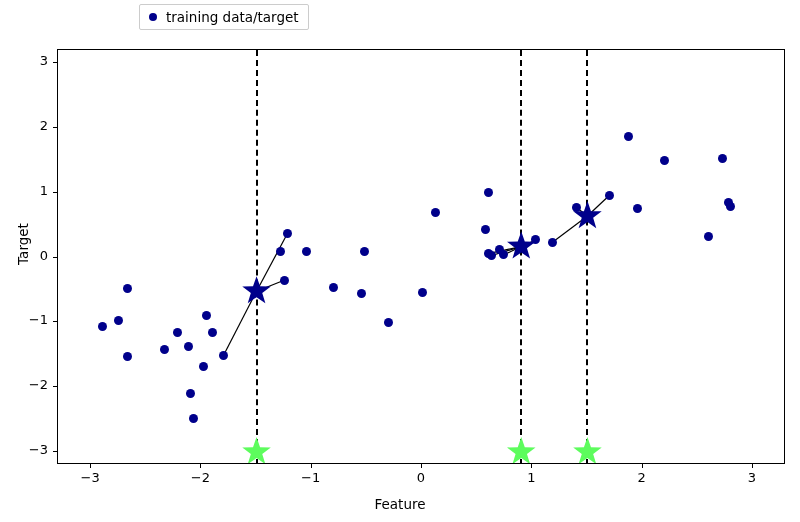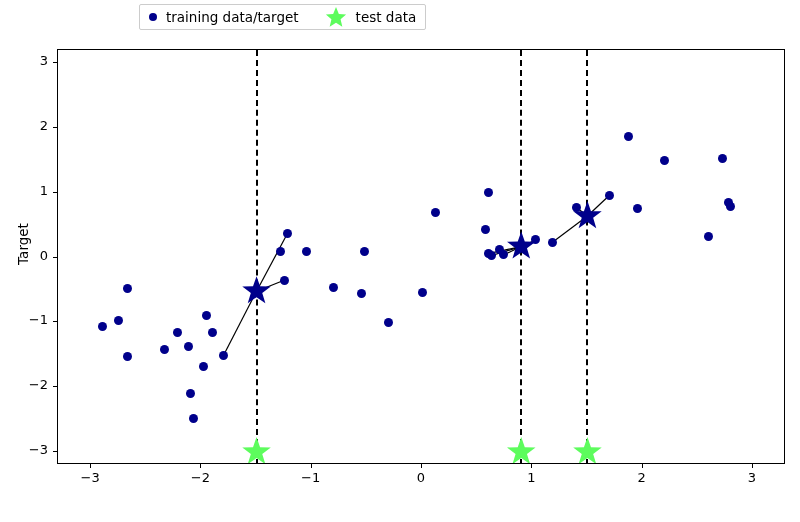--- a/index.html
+++ b/index.html
@@ -82,28 +82,20 @@
 </style>
 </head>
 <body>
 
 <div id="figure">
 
   <div id="legend">
     <div class="legend-entry">
       <span class="lg-dot"></span>
       <span class="legend-label">training data/target</span>
-    </div>
-    <div class="legend-entry">
-      <span>
-        <svg width="22" height="22" viewBox="0 0 24 24" style="display:block">
-          <polygon points="12,1 15.1,8.6 23,9.2 17,14.5 18.9,22.5 12,18.2 5.1,22.5 7,14.5 1,9.2 8.9,8.6" fill="#5dfc5d"></polygon>
-        </svg>
-      </span>
-      <span class="legend-label">test data</span>
     </div>
   </div>
 
   <div id="axes">
     <svg class="overlay" id="connections-layer">
         <line x1="198.54545454545453" y1="241.21875" x2="229.43030303030307" y2="183.50781249999997" stroke="#000000" stroke-width="1.2"></line>
         <line x1="198.54545454545453" y1="241.21875" x2="226.12121212121212" y2="230.1953125" stroke="#000000" stroke-width="1.2"></line>
         <line x1="198.54545454545453" y1="241.21875" x2="165.45454545454544" y2="305.4140625" stroke="#000000" stroke-width="1.2"></line>
         <line x1="463.27272727272737" y1="196.47656250000003" x2="430.1818181818182" y2="203.609375" stroke="#000000" stroke-width="1.2"></line>
         <line x1="463.27272727272737" y1="196.47656250000003" x2="433.4909090909091" y2="205.55468750000003" stroke="#000000" stroke-width="1.2"></line>
@@ -195,15 +187,16 @@
       <div class="ticklabel-y" style="top: 312.344px;">−1</div>
       <div class="tick-y" style="top: 256.5px;"></div>
       <div class="ticklabel-y" style="top: 247.5px;">0</div>
       <div class="tick-y" style="top: 191.656px;"></div>
       <div class="ticklabel-y" style="top: 182.656px;">1</div>
       <div class="tick-y" style="top: 126.812px;"></div>
       <div class="ticklabel-y" style="top: 117.812px;">2</div>
       <div class="tick-y" style="top: 61.9688px;"></div>
       <div class="ticklabel-y" style="top: 52.9688px;">3</div>
     </div>
+  <div id="xlabel">Feature</div>
   <div id="ylabel">Target</div>
 
 </div>
 
 </body></html>

